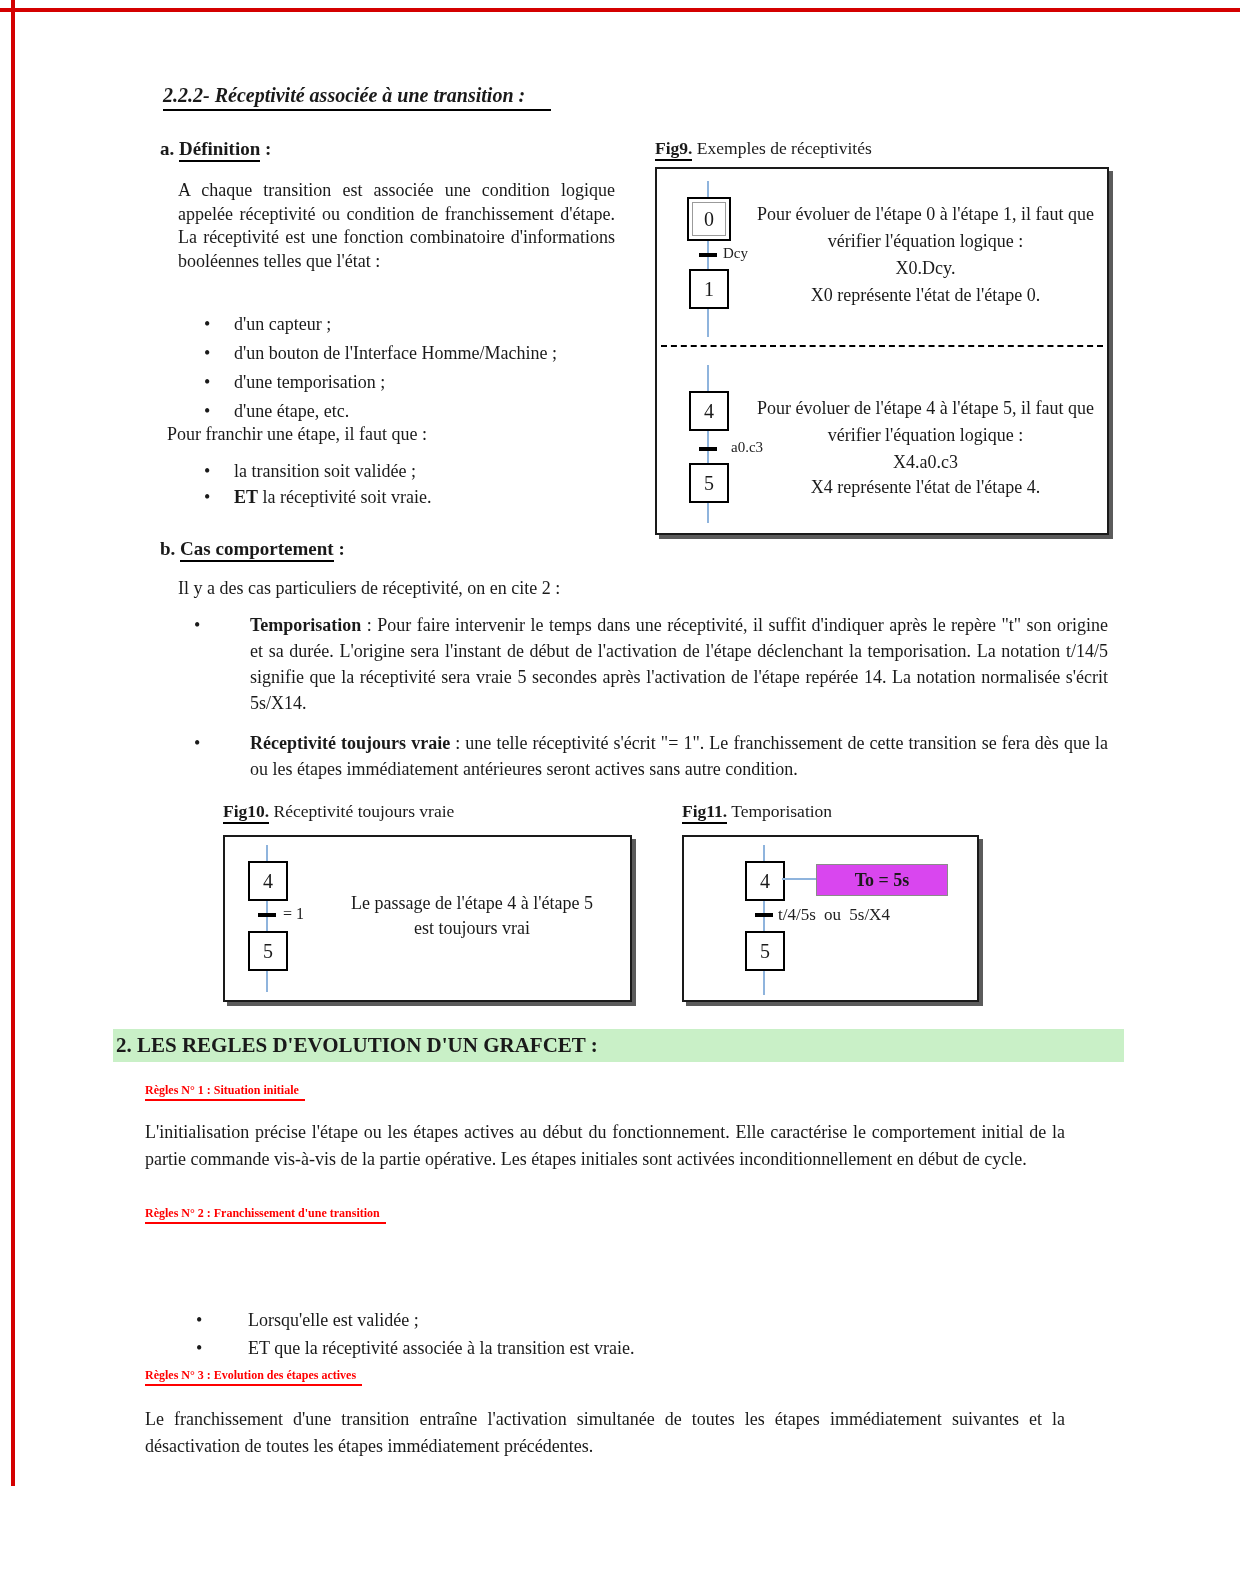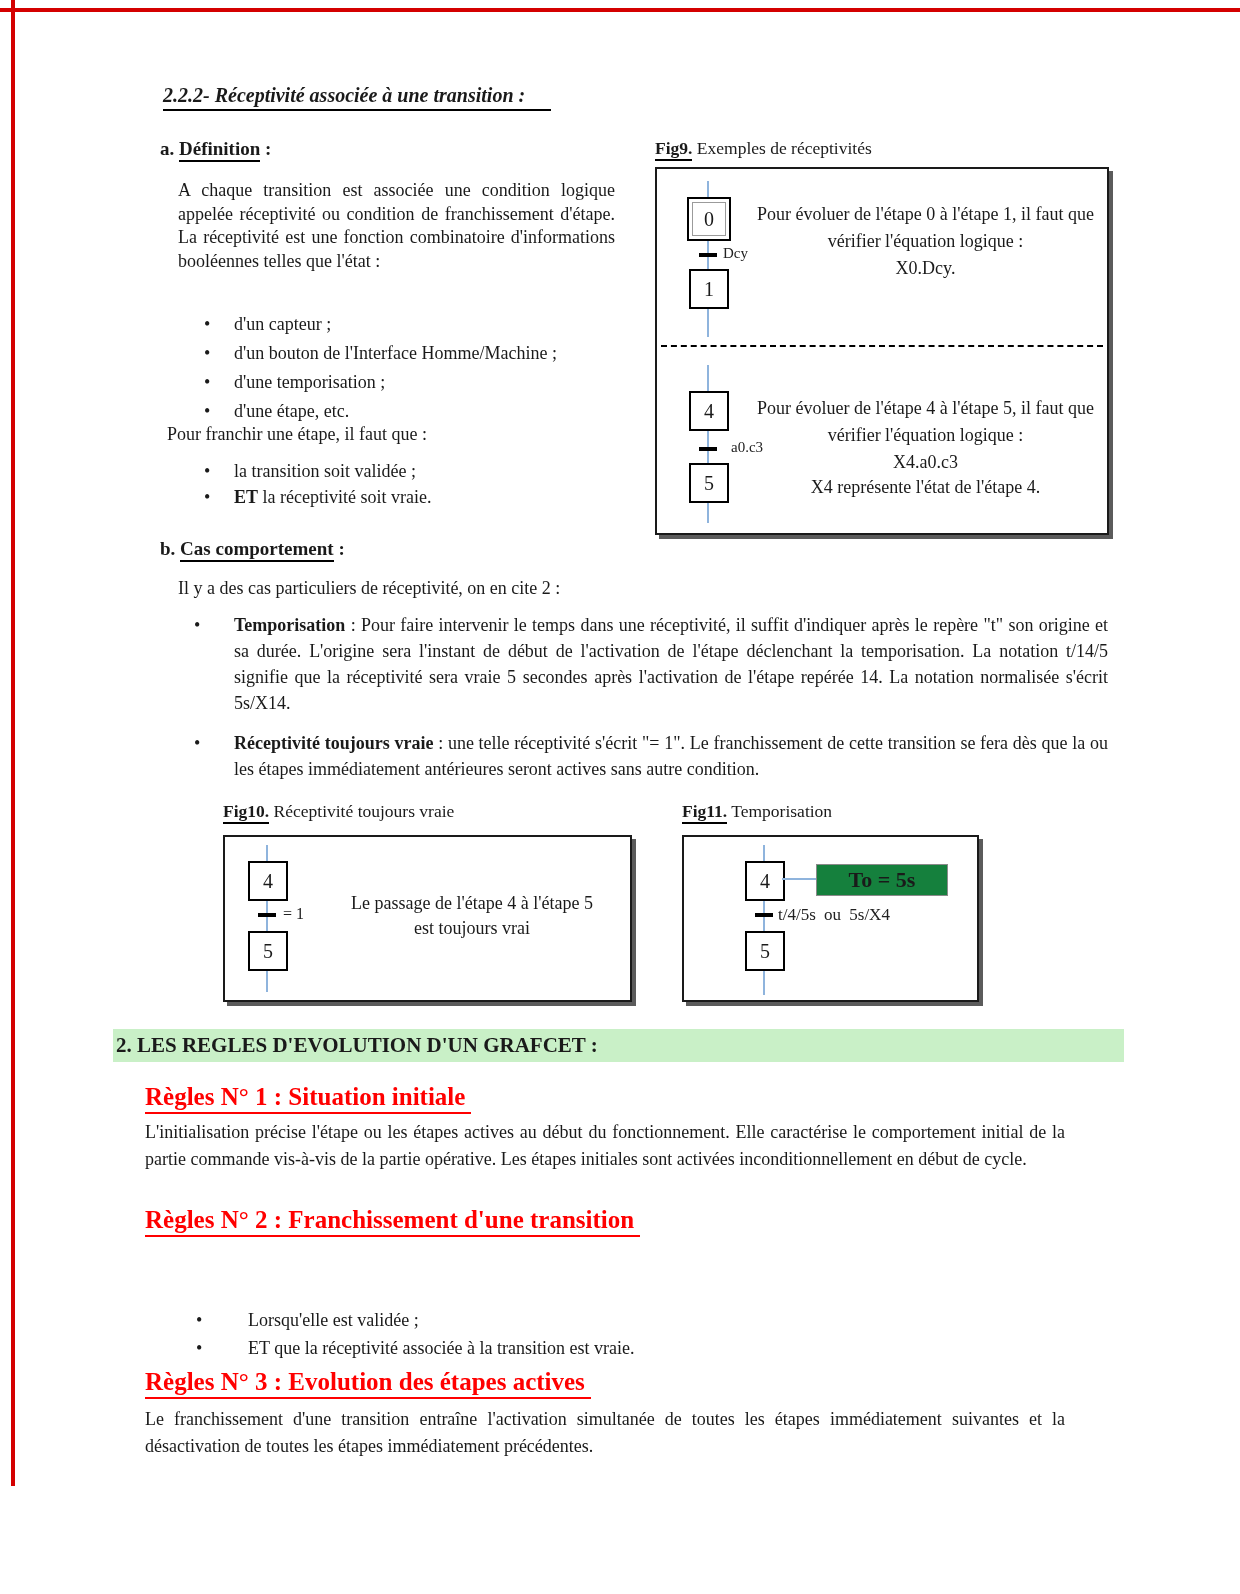--- a/index.html
+++ b/index.html
@@ -21,44 +21,44 @@
   .sub-head .u { border-bottom:2.2px solid #000; padding-bottom:1px; }
 
   .body-text { font-size:18px; line-height:23.5px; text-align:justify; z-index:2; }
   .plain     { font-size:18px; z-index:2; }
 
   
   .blist { z-index:2; }
   .bitem { display:flex; font-size:18px; }
   .bitem .dot { flex:0 0 30px; text-align:left; padding-left:6px; }
   .bitem .txt { flex:1 1 auto; }
-  .just .txt { text-align:justify; }
+  .just .txt { text-align:justify;margin-left:16px; }
 
   
   .fig-caption { font-size:17.5px; z-index:2; white-space:nowrap; }
   .fig-caption b { border-bottom:2.2px solid #000; padding-bottom:1px;text-align:center; }
   .fig-box { background:#fff; border:2.5px solid #1a1a1a; box-shadow:4px 4px 0 #5b5b5b; z-index:2; }
 
   .vline { position:absolute; width:2px; background:#8fb4dd; }
   .hline { position:absolute; height:2px; background:#8fb4dd; }
   .step  { position:absolute; width:36px; height:36px; border:2.5px solid #000; background:#fff;
            display:flex; align-items:center; justify-content:center; font-size:20px; }
   .step.initial { width:40px; height:40px; }
   .step.initial::after { content:""; position:absolute; inset:3px; border:1.5px solid #9b9b9b; }
   .tick  { position:absolute; width:18px; height:3.5px; background:#000; }
   .rlabel{ position:absolute; font-size:15px; color:#222; }
   .fig-text { position:absolute; text-align:center; font-size:18px; line-height:27px; }
-  .action-box { position:absolute; background:#15803d; border:1.5px solid #8a8a8a;
-                display:flex; align-items:center; justify-content:center; font-size:22px; font-weight:600; }
+  .action-box { position:absolute; background:#d946ef; border:1.5px solid #8a8a8a;
+                display:flex; align-items:center; justify-content:center; font-size:18px; font-weight:600; }
   .dashsep { position:absolute; border-top:2px dashed #000; }
 
   
   .green-bar { left:113px; top:1029px; width:1011px; height:33px; background:#c9f0c7; z-index:2;
                font-size:21px; font-weight:bold; line-height:33px; padding-left:3px; box-sizing:border-box; }
-  .rule-title { font-size:25px; font-weight:bold; color:#ff0000;
+  .rule-title { font-size:12px; font-weight:bold; color:#ff0000;
                 border-bottom:2.2px solid #ff0000; padding:0 6px 1px 0; z-index:2; }
   .rule-body  { font-size:18px; line-height:26.5px; text-align:justify; width:920px; left:145px; z-index:2; }
 
   
   .footer-box { left:0; top:1492px; width:197px; height:102px; background:#92c5f7; z-index:3;
                 box-sizing:border-box; text-align:right; padding:16px 34px 0 0;
                 font-size:34px; font-weight:bold; color:#ffffff; }
   .footer-label { left:233px; top:1510px; font-size:19px; font-weight:bold; color:#8cc2f2;
                   letter-spacing:2.5px; word-spacing:4px; z-index:2; }
   .footer-strip { left:197px; top:1585px; width:856px; height:9px; background:#92c5f7; z-index:2; }
@@ -121,20 +121,21 @@
     </div>
     <div class="tick" style="left:42px; top:84px;"></div>
     <div class="rlabel" style="left:66px; top:76px;">Dcy</div>
     <div class="step" style="left:32px; top:100px;">
       <span>1</span>
     </div>
     <div class="fig-text" style="left:95px; right:8px; top:32px;">
       <div>Pour évoluer de l'étape 0 à l'étape 1, il faut que vérifier l'équation logique :</div>
       <div>X0.Dcy.</div>
     </div>
+    <div class="fig-text" style="left:95px; right:8px; top:113px;">X0 représente l'état de l'étape 0.</div>
 
     <div class="dashsep" style="left:4px; right:4px; top:176px;"></div>
 
     <div class="vline" style="left:50px; top:196px; height:158px;"></div>
     <div class="step" style="left:32px; top:222px;">
       <span>4</span>
     </div>
     <div class="tick" style="left:42px; top:278px;"></div>
     <div class="rlabel" style="left:74px; top:270px;">a0.c3</div>
     <div class="step" style="left:32px; top:294px;">

